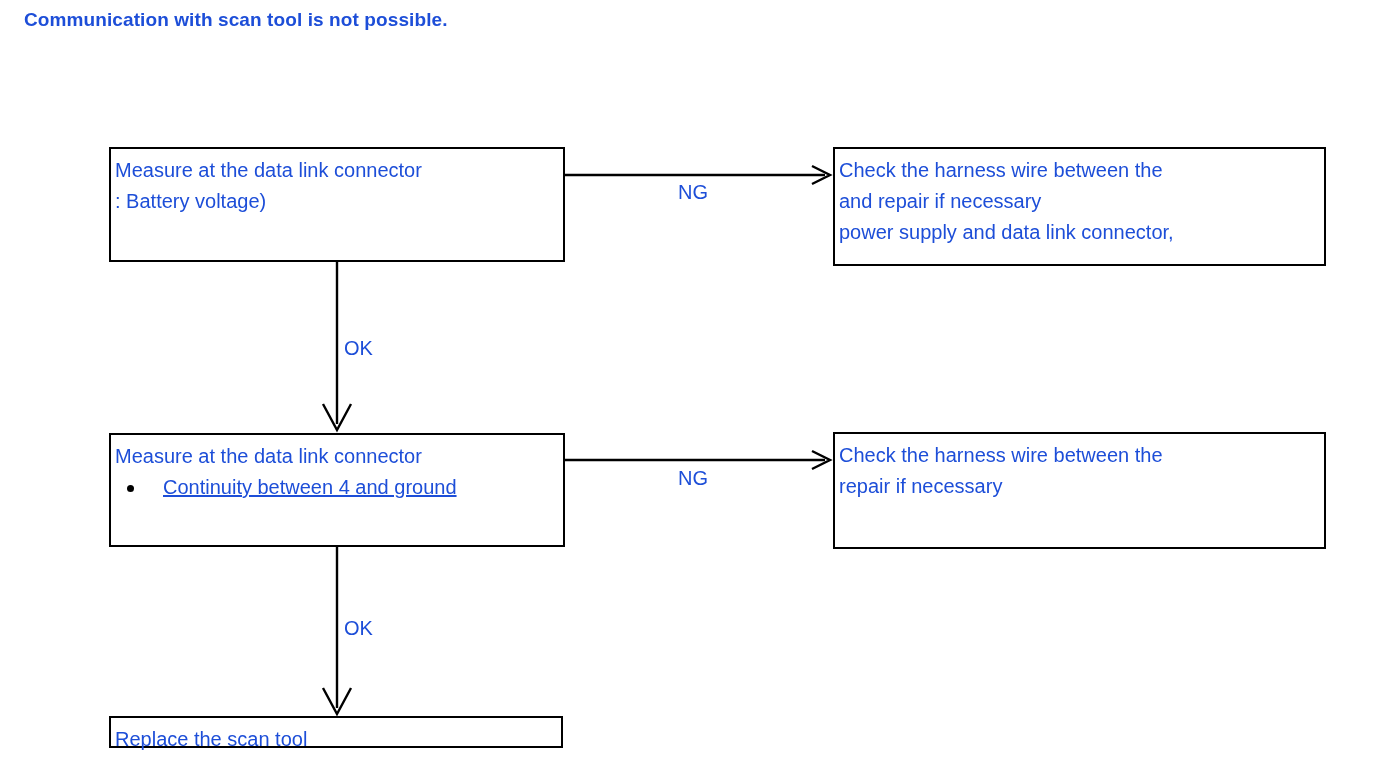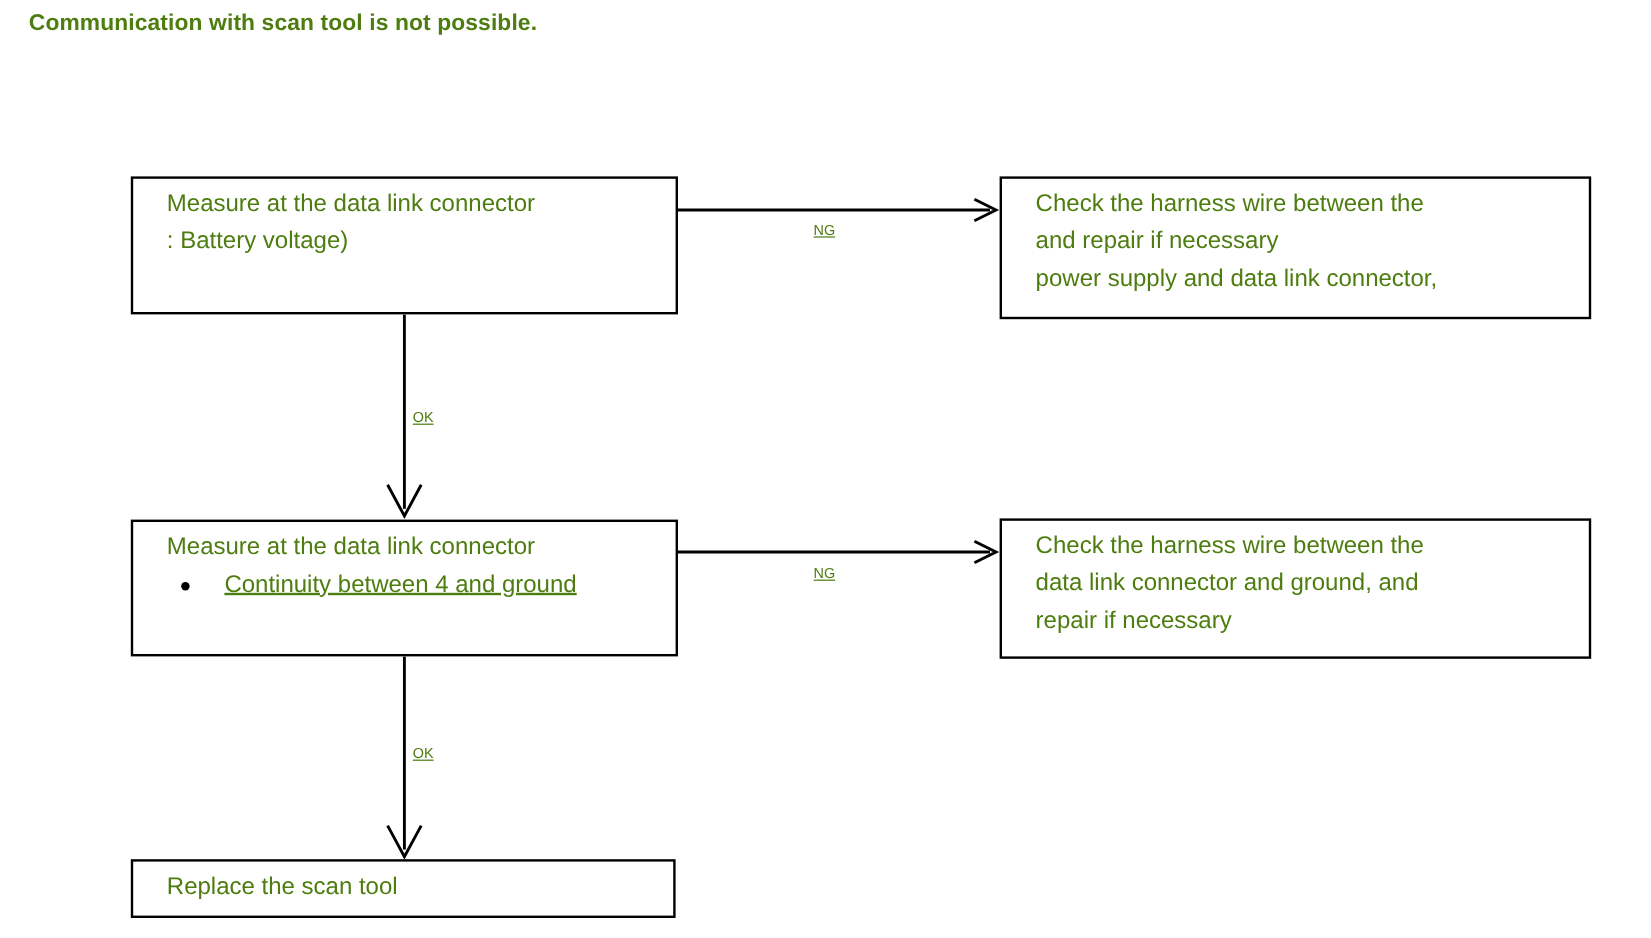--- a/index.html
+++ b/index.html
@@ -8,21 +8,21 @@
     padding: 0;
     background: #ffffff;
   }
   #page {
     position: relative;
     width: 1376px;
     height: 782px;
     background: #ffffff;
     overflow: hidden;
     font-family: "Liberation Sans", sans-serif;
-    color: #4d7c0f;
+    color: #1d4ed8;
   }
 
   
   .title-block {
     position: absolute;
     left: 24px;
     top: 4px;
     font-weight: bold;
     font-size: 19px;
     line-height: 31px;
@@ -30,21 +30,21 @@
     white-space: nowrap;
   }
   .title-line { display: block; }
 
   
   .node {
     position: absolute;
     box-sizing: border-box;
     border: 2px solid #000000;
     background: #ffffff;
-    padding: 6px 0 4px 28px;
+    padding: 6px 0 4px 4px;
     font-size: 20px;
     line-height: 31px;
   }
   .node-line { display: block; white-space: nowrap; }
 
   .node-bullets {
     display: block;
     margin: 0;
     padding: 0;
     list-style: none;
@@ -65,44 +65,43 @@
     height: 7px;
     border-radius: 50%;
     background: #000000;
   }
 
   
   #node-measure-1 { left: 109px; top: 147px; width: 456px; height: 115px; }
   #node-check-1   { left: 833px; top: 147px; width: 493px; height: 119px; }
   #node-measure-2 { left: 109px; top: 433px; width: 456px; height: 114px; }
   #node-check-2   { left: 833px; top: 432px; width: 493px; height: 117px; }
-  #node-replace   { left: 109px; top: 716px; width: 454px; height: 49px; }
+  #node-replace   { left: 109px; top: 716px; width: 454px; height: 32px; }
 
   
   #connectors {
     position: absolute;
     left: 0;
     top: 0;
     width: 1376px;
     height: 782px;
     pointer-events: none;
   }
   #connectors line, #connectors polyline, #connectors path {
     stroke: #000000;
     stroke-width: 2.4;
     fill: none;
   }
 
   
   .edge-label {
     position: absolute;
-    font-size: 12px;
+    font-size: 20px;
     line-height: 22px;
     white-space: nowrap;
-    text-decoration: underline;
   }
   #label-ng-1 { left: 678px; top: 181px; }
   #label-ng-2 { left: 678px; top: 467px; }
   #label-ok-1 { left: 344px; top: 337px; }
   #label-ok-2 { left: 344px; top: 617px; }
 </style>
 </head>
 <body>
 
 <div id="page">
@@ -147,21 +146,20 @@
 
   <div class="node" id="node-measure-2">
     <span class="node-line">Measure at the data link connector</span>
     <ul class="node-bullets">
       <li>Continuity between 4 and ground</li>
     </ul>
   </div>
 
   <div class="node" id="node-check-2">
     <span class="node-line">Check the harness wire between the</span>
-    <span class="node-line">data link connector and ground, and</span>
     <span class="node-line">repair if necessary</span>
   </div>
 
   <div class="node" id="node-replace">
     <span class="node-line">Replace the scan tool</span>
   </div>
 
   <span class="edge-label" id="label-ng-1">NG</span>
   <span class="edge-label" id="label-ok-1">OK</span>
   <span class="edge-label" id="label-ng-2">NG</span>

